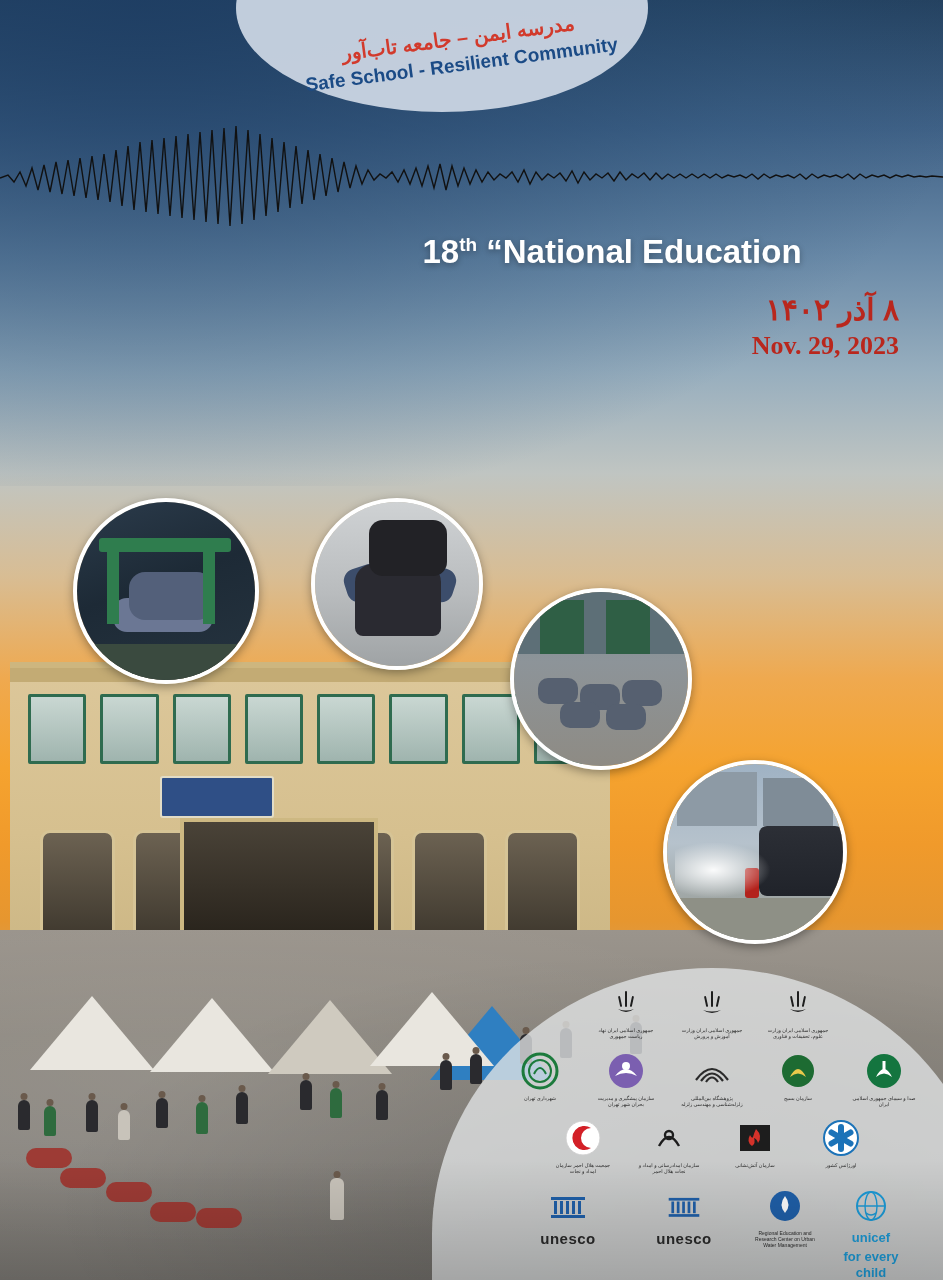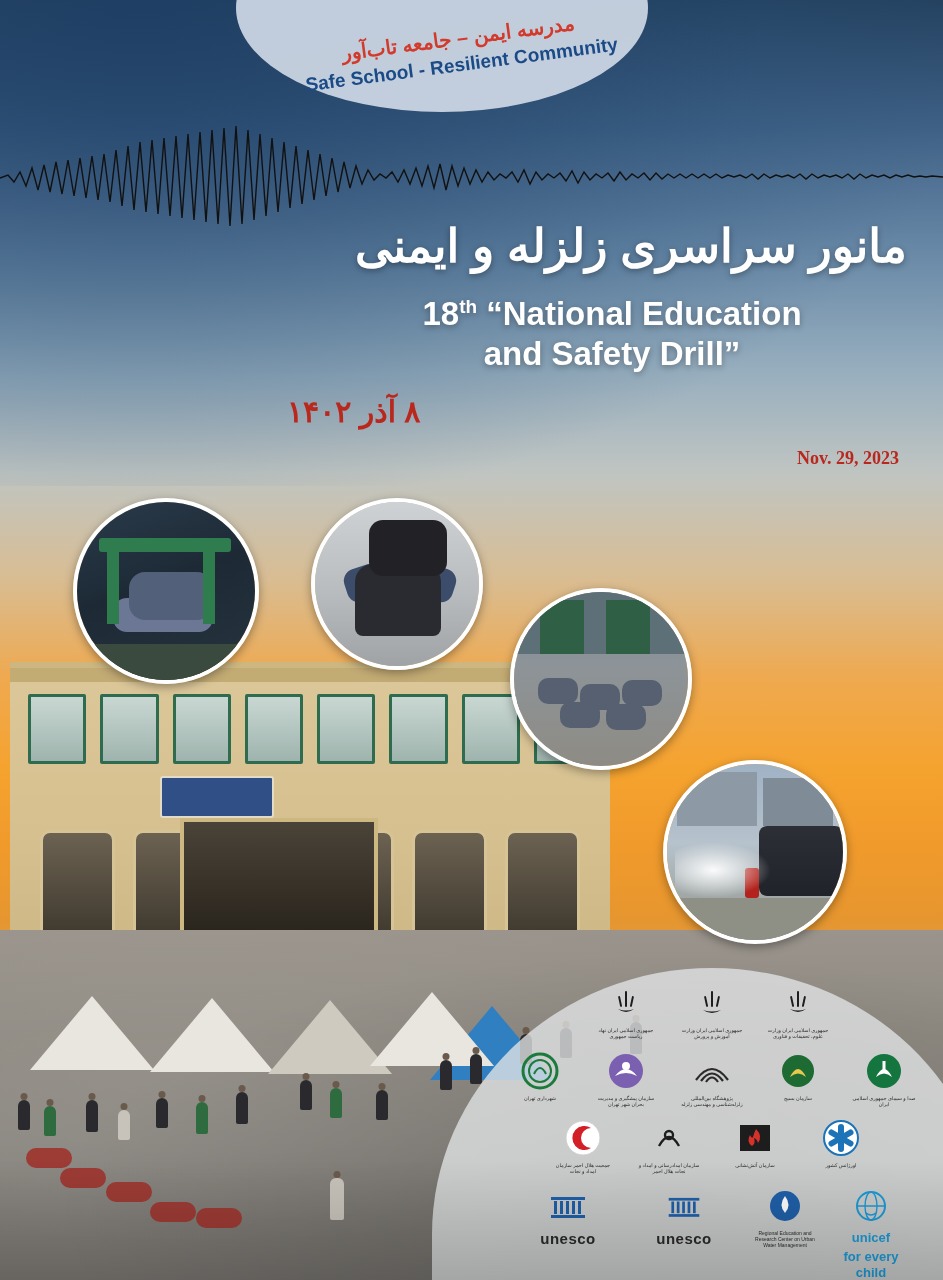--- a/index.html
+++ b/index.html
@@ -83,25 +83,25 @@
     direction:ltr;text-align:center;
     color:#ffffff;font-size:33px;font-weight:bold;
     line-height:1.22;margin-top:16px;
     text-shadow:0 2px 6px rgba(0,0,0,.32);
     padding-left:30px;
   }
   .title-en sup{font-size:19px;vertical-align:super;}
   .date-fa{
     margin-top:20px;color:#b9271d;
     font-size:30px;font-weight:bold;direction:rtl;
-    text-align:left;padding-right:8px;
+    text-align:right;padding-right:8px;
   }
   .date-en{
-    margin-top:19px;color:#b9271d;
-    font-size:18px;font-weight:bold;direction:ltr;
+    margin-top:4px;color:#b9271d;
+    font-size:26px;font-weight:bold;direction:ltr;
     text-align:right;padding-right:8px;
     font-family:"Liberation Serif", serif;
   }
 
   
   .ground{
     position:absolute;left:0;top:610px;width:943px;height:670px;
     overflow:hidden;
   }
   .yard{
@@ -339,25 +339,23 @@
     </svg>
   </div>
 
   <div class="header-ellipse"></div>
   <div class="header-text">
     <div class="header-fa">مدرسه ایمن – جامعه تاب‌آور</div>
     <div class="header-en">Safe School - Resilient Community</div>
   </div>
 
   <div class="title-block">
-    <div class="title-fa">مانور سراسری زلزله و ایمنی</div>
     <div class="title-en">
       <span>18</span><sup>th</sup>
       <span>“National Education</span><br>
-      <span>and Safety Drill”</span>
     </div>
     <div class="date-fa">۸ آذر ۱۴۰۲</div>
     <div class="date-en">Nov. 29, 2023</div>
   </div>
 
   <div class="photo" id="photo-desk">
     <div class="ph-inner">
       <div class="floor"></div>
       <div class="kid2"></div>
       <div class="kid"></div>

